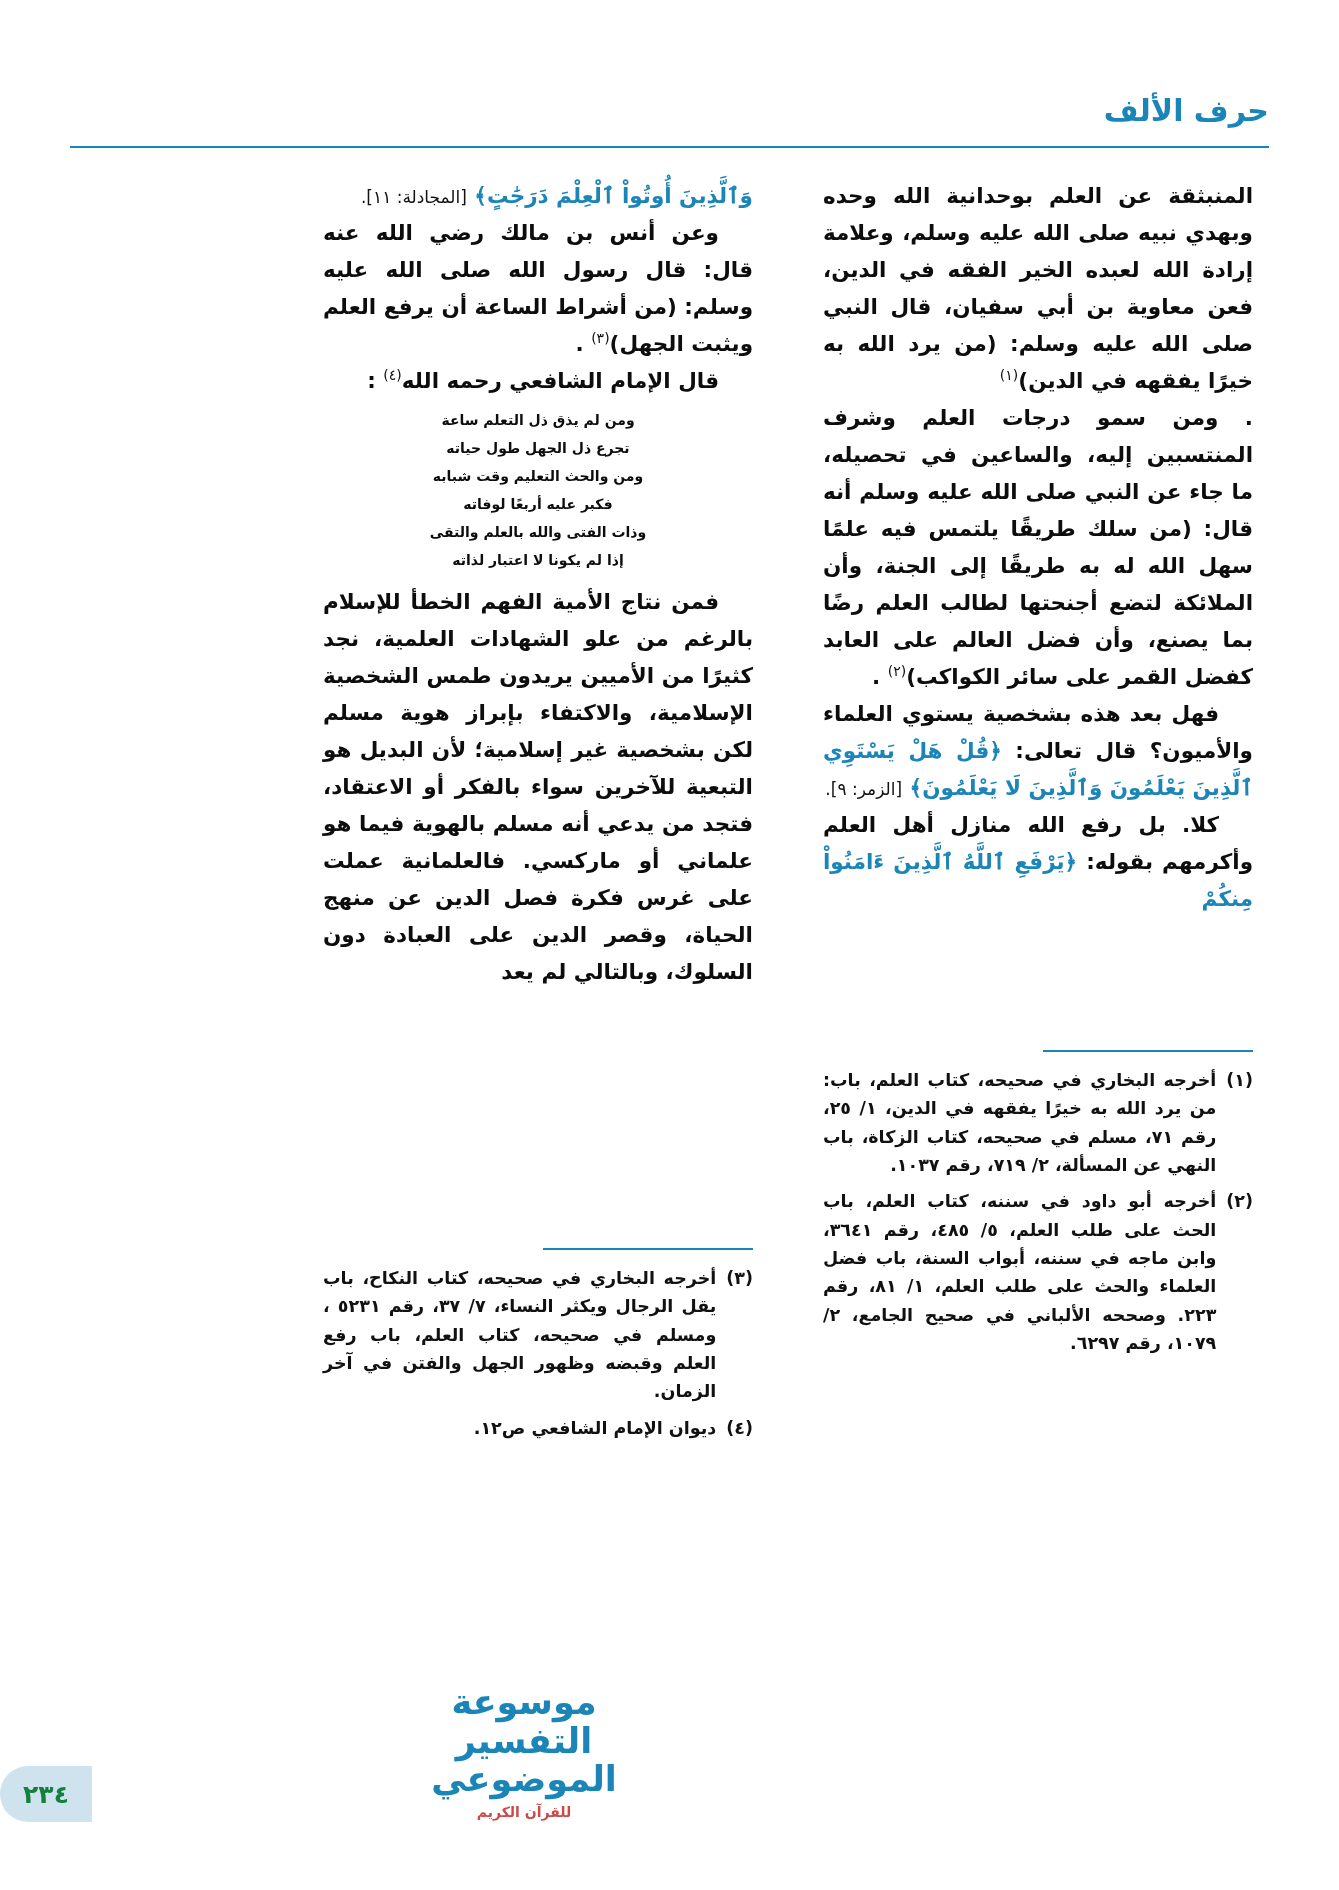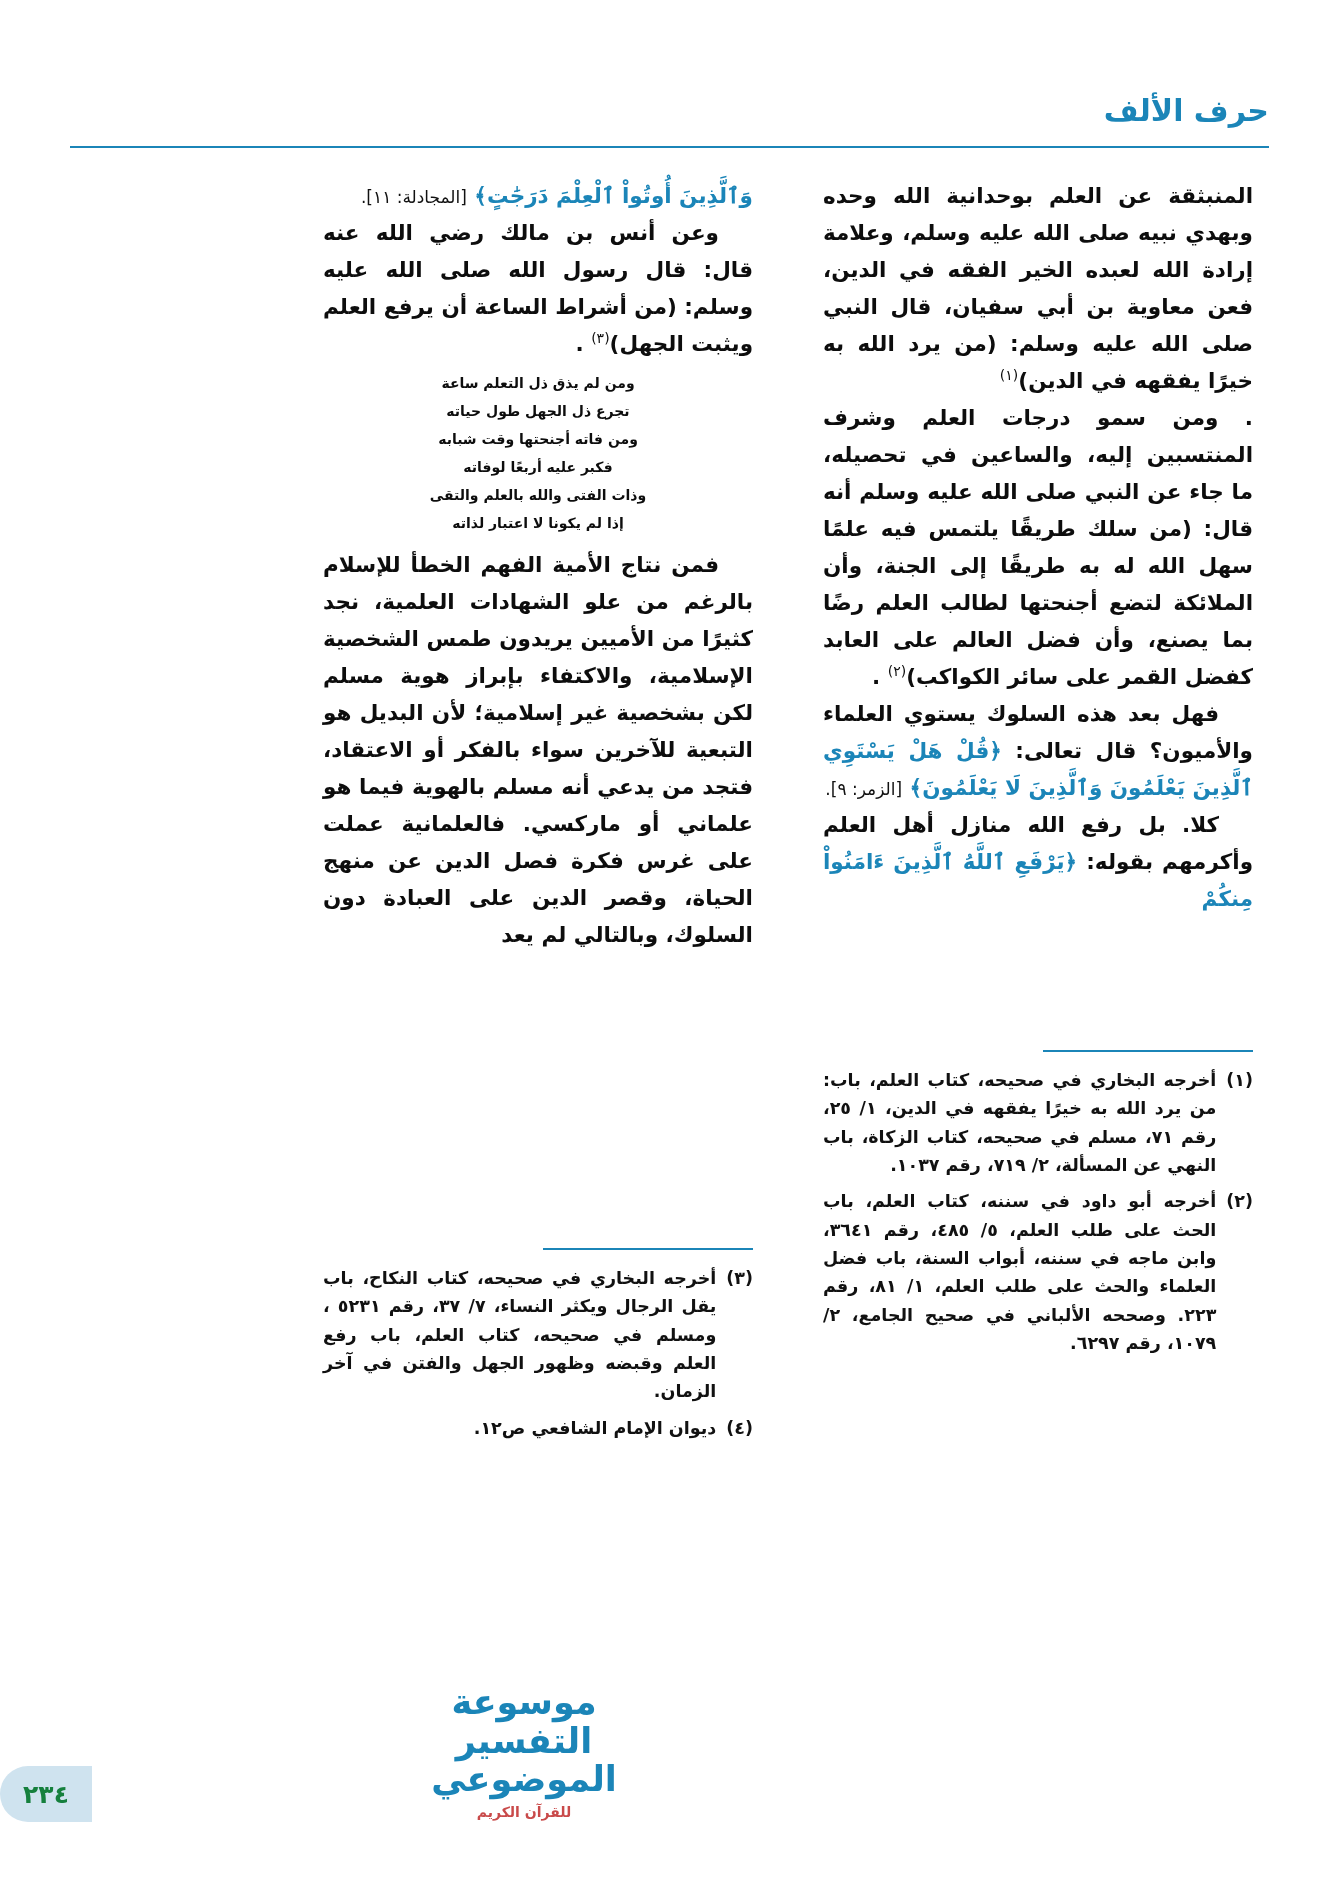--- a/index.html
+++ b/index.html
@@ -180,43 +180,44 @@
   <div class="header">
     <div class="header-title">حرف الألف</div>
     <div class="header-rule"></div>
   </div>
 
   <div class="col col-right">
     <p><span>المنبثقة عن العلم بوحدانية الله وحده وبهدي نبيه صلى الله عليه وسلم، وعلامة إرادة الله لعبده الخير الفقه في الدين، فعن معاوية بن أبي سفيان، قال النبي صلى الله عليه وسلم: (من يرد الله به خيرًا يفقهه في الدين)</span><sup class="fn">(١)</sup></p>
 
     <p><span>. ومن سمو درجات العلم وشرف المنتسبين إليه، والساعين في تحصيله، ما جاء عن النبي صلى الله عليه وسلم أنه قال: (من سلك طريقًا يلتمس فيه علمًا سهل الله له به طريقًا إلى الجنة، وأن الملائكة لتضع أجنحتها لطالب العلم رضًا بما يصنع، وأن فضل العالم على العابد كفضل القمر على سائر الكواكب)</span><sup class="fn">(٢)</sup> .</p>
 
-    <p class="indent"><span>فهل بعد هذه السلوك يستوي العلماء والأميون؟ قال تعالى:</span>
+    <p class="indent"><span>فهل بعد هذه بشخصية يستوي العلماء والأميون؟ قال تعالى:</span>
       <span class="quran">﴿قُلْ هَلْ يَسْتَوِي ٱلَّذِينَ يَعْلَمُونَ وَٱلَّذِينَ لَا يَعْلَمُونَ﴾</span>
       <span class="ref">[الزمر: ٩].</span>
     </p>
 
     <p class="indent"><span>كلا. بل رفع الله منازل أهل العلم وأكرمهم بقوله:</span>
       <span class="quran">﴿يَرْفَعِ ٱللَّهُ ٱلَّذِينَ ءَامَنُواْ مِنكُمْ</span>
     </p>
   </div>
 
   <div class="col col-left">
     <p>
       <span class="quran">وَٱلَّذِينَ أُوتُواْ ٱلْعِلْمَ دَرَجَٰتٍ﴾</span>
       <span class="ref">[المجادلة: ١١].</span>
     </p>
 
     <p class="indent"><span>وعن أنس بن مالك رضي الله عنه قال: قال رسول الله صلى الله عليه وسلم: (من أشراط الساعة أن يرفع العلم ويثبت الجهل)</span><sup class="fn">(٣)</sup> .</p>
 
+    <p class="indent"><span>قال الإمام الشافعي رحمه الله</span><sup class="fn">(٤)</sup> :</p>
 
     <div class="poem">
       <div>ومن لم يذق ذل التعلم ساعة</div>
       <div>تجرع ذل الجهل طول حياته</div>
-      <div>ومن فاته أجنحتها وقت شبابه</div>
+      <div>ومن والحث التعليم وقت شبابه</div>
       <div>فكبر عليه أربعًا لوفاته</div>
       <div>وذات الفتى والله بالعلم والتقى</div>
       <div>إذا لم يكونا لا اعتبار لذاته</div>
     </div>
 
     <p class="indent" style="margin-top:10px">فمن نتاج الأمية الفهم الخطأ للإسلام بالرغم من علو الشهادات العلمية، نجد كثيرًا من الأميين يريدون طمس الشخصية الإسلامية، والاكتفاء بإبراز هوية مسلم لكن بشخصية غير إسلامية؛ لأن البديل هو التبعية للآخرين سواء بالفكر أو الاعتقاد، فتجد من يدعي أنه مسلم بالهوية فيما هو علماني أو ماركسي. فالعلمانية عملت على غرس فكرة فصل الدين عن منهج الحياة، وقصر الدين على العبادة دون السلوك، وبالتالي لم يعد</p>
   </div>
 
   <div class="fn-block fn-right">
     <div class="fn-rule"></div>

